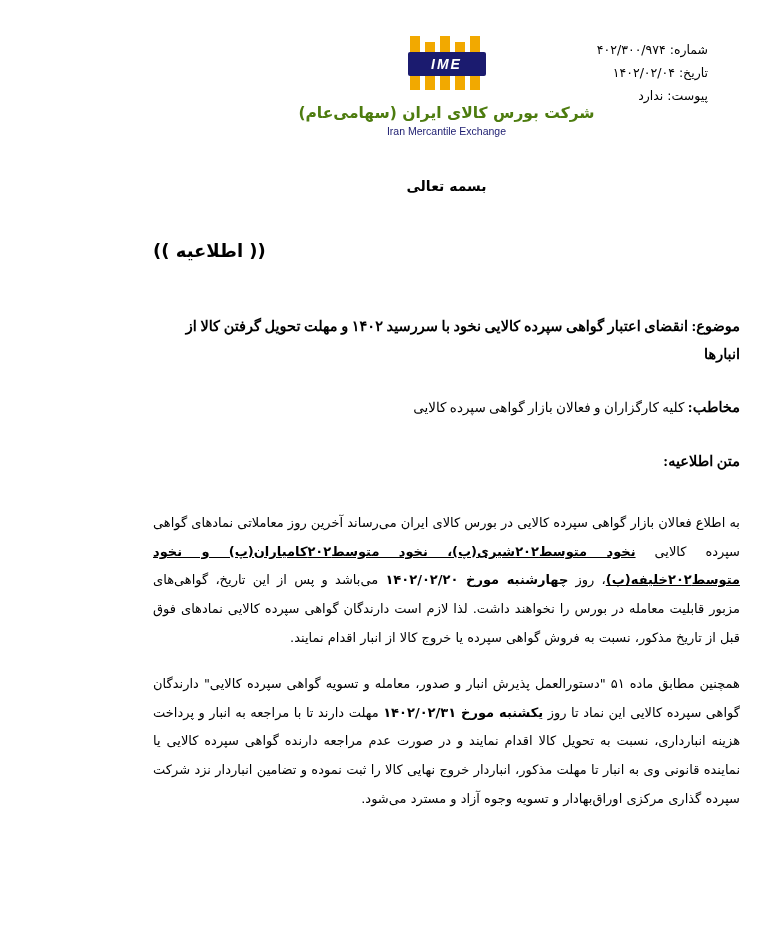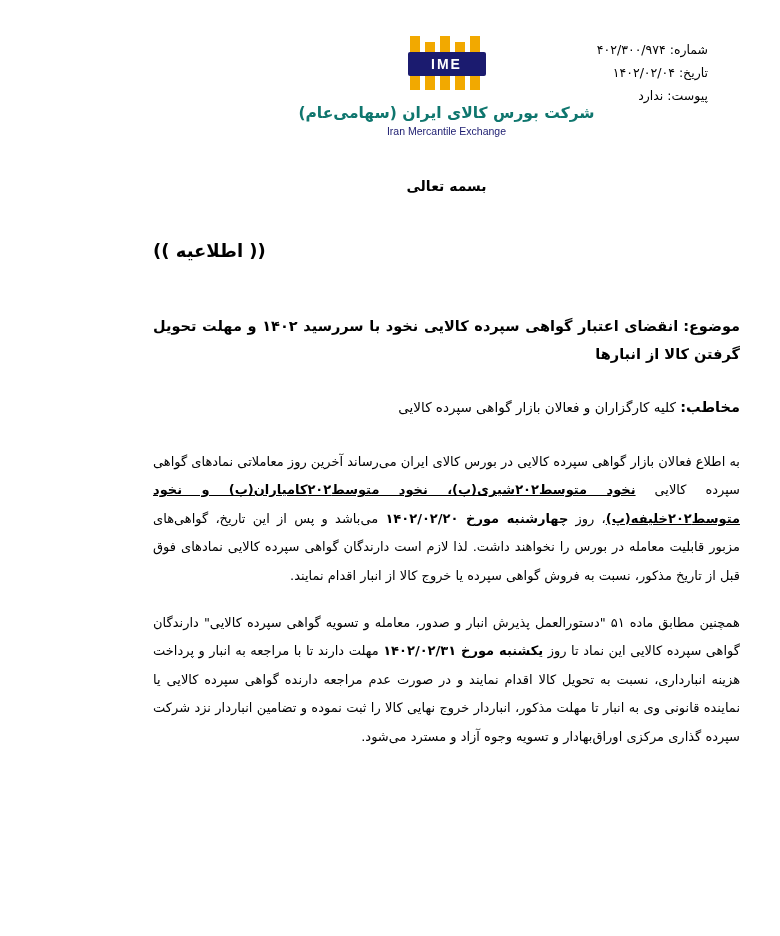--- a/index.html
+++ b/index.html
@@ -72,25 +72,26 @@
     height: 24px;
     background: #1b1b6f;
     border-radius: 2px;
     color: #ffffff;
     font-size: 14px;
     font-weight: bold;
     letter-spacing: 2px;
     line-height: 24px;
     text-align: center;
     font-family: "Liberation Sans", sans-serif;
+    font-style: italic;
   }
   .company-fa {
     font-size: 15.5px;
     font-weight: bold;
-    color: #0f766e;
+    color: #4d7c0f;
     margin-bottom: 3px;
     direction: rtl;
   }
   .company-en {
     font-size: 10.5px;
     color: #1b1b6f;
     font-family: "Liberation Sans", sans-serif;
     direction: ltr;
   }
 
@@ -111,20 +112,22 @@
     text-align: left;
     font-size: 18px;
     font-weight: bold;
     margin-bottom: 52px;
     letter-spacing: 0.5px;
   }
   .field-row {
     font-size: 13.5px;
     line-height: 1.9;
     margin-bottom: 26px;
+    text-align: right;
+    font-family: Liberation Serif, serif;
   }
   .field-row .lbl {
     font-weight: bold;
     font-size: 14.5px;
   }
   .field-row .val {
     font-weight: normal;
   }
   .field-row.subject .val { font-weight: bold; font-size: 14.5px; }
   .field-row.body-label { margin-bottom: 34px; }
@@ -192,20 +195,23 @@
     <div class="field-row subject">
       <span class="lbl">موضوع:</span>
       <span class="val">انقضای اعتبار گواهی سپرده کالایی نخود با سررسید ۱۴۰۲ و مهلت تحویل گرفتن کالا از انبارها</span>
     </div>
 
     <div class="field-row">
       <span class="lbl">مخاطب:</span>
       <span class="val">کلیه کارگزاران و فعالان بازار گواهی سپرده کالایی</span>
     </div>
 
+    <div class="field-row body-label">
+      <span class="lbl">متن اطلاعیه:</span>
+    </div>
 
     <p class="para">
       <span>به اطلاع فعالان بازار گواهی سپرده کالایی در بورس کالای ایران می‌رساند آخرین روز معاملاتی نمادهای گواهی سپرده کالایی </span><span class="bold uline">نخود متوسط۲۰۲شیری(پ)، نخود متوسط۲۰۲کامیاران(پ) و نخود متوسط۲۰۲خلیفه(پ)</span><span>، روز </span><span class="bold">چهارشنبه مورخ ۱۴۰۲/۰۲/۲۰</span><span> می‌باشد و پس از این تاریخ، گواهی‌های مزبور قابلیت معامله در بورس را نخواهند داشت. لذا لازم است دارندگان گواهی سپرده کالایی نمادهای فوق قبل از تاریخ مذکور، نسبت به فروش گواهی سپرده یا خروج کالا از انبار اقدام نمایند.</span>
     </p>
 
     <p class="para">
       <span>همچنین مطابق ماده ۵۱ "دستورالعمل پذیرش انبار و صدور، معامله و تسویه گواهی سپرده کالایی" دارندگان گواهی سپرده کالایی این نماد تا روز </span><span class="bold">یکشنبه مورخ ۱۴۰۲/۰۲/۳۱</span><span> مهلت دارند تا با مراجعه به انبار و پرداخت هزینه انبارداری، نسبت به تحویل کالا اقدام نمایند و در صورت عدم مراجعه دارنده گواهی سپرده کالایی یا نماینده قانونی وی به انبار تا مهلت مذکور، انباردار خروج نهایی کالا را ثبت نموده و تضامین انباردار نزد شرکت سپرده گذاری مرکزی اوراق‌بهادار و تسویه وجوه آزاد و مسترد می‌شود.</span>
     </p>
 
 

